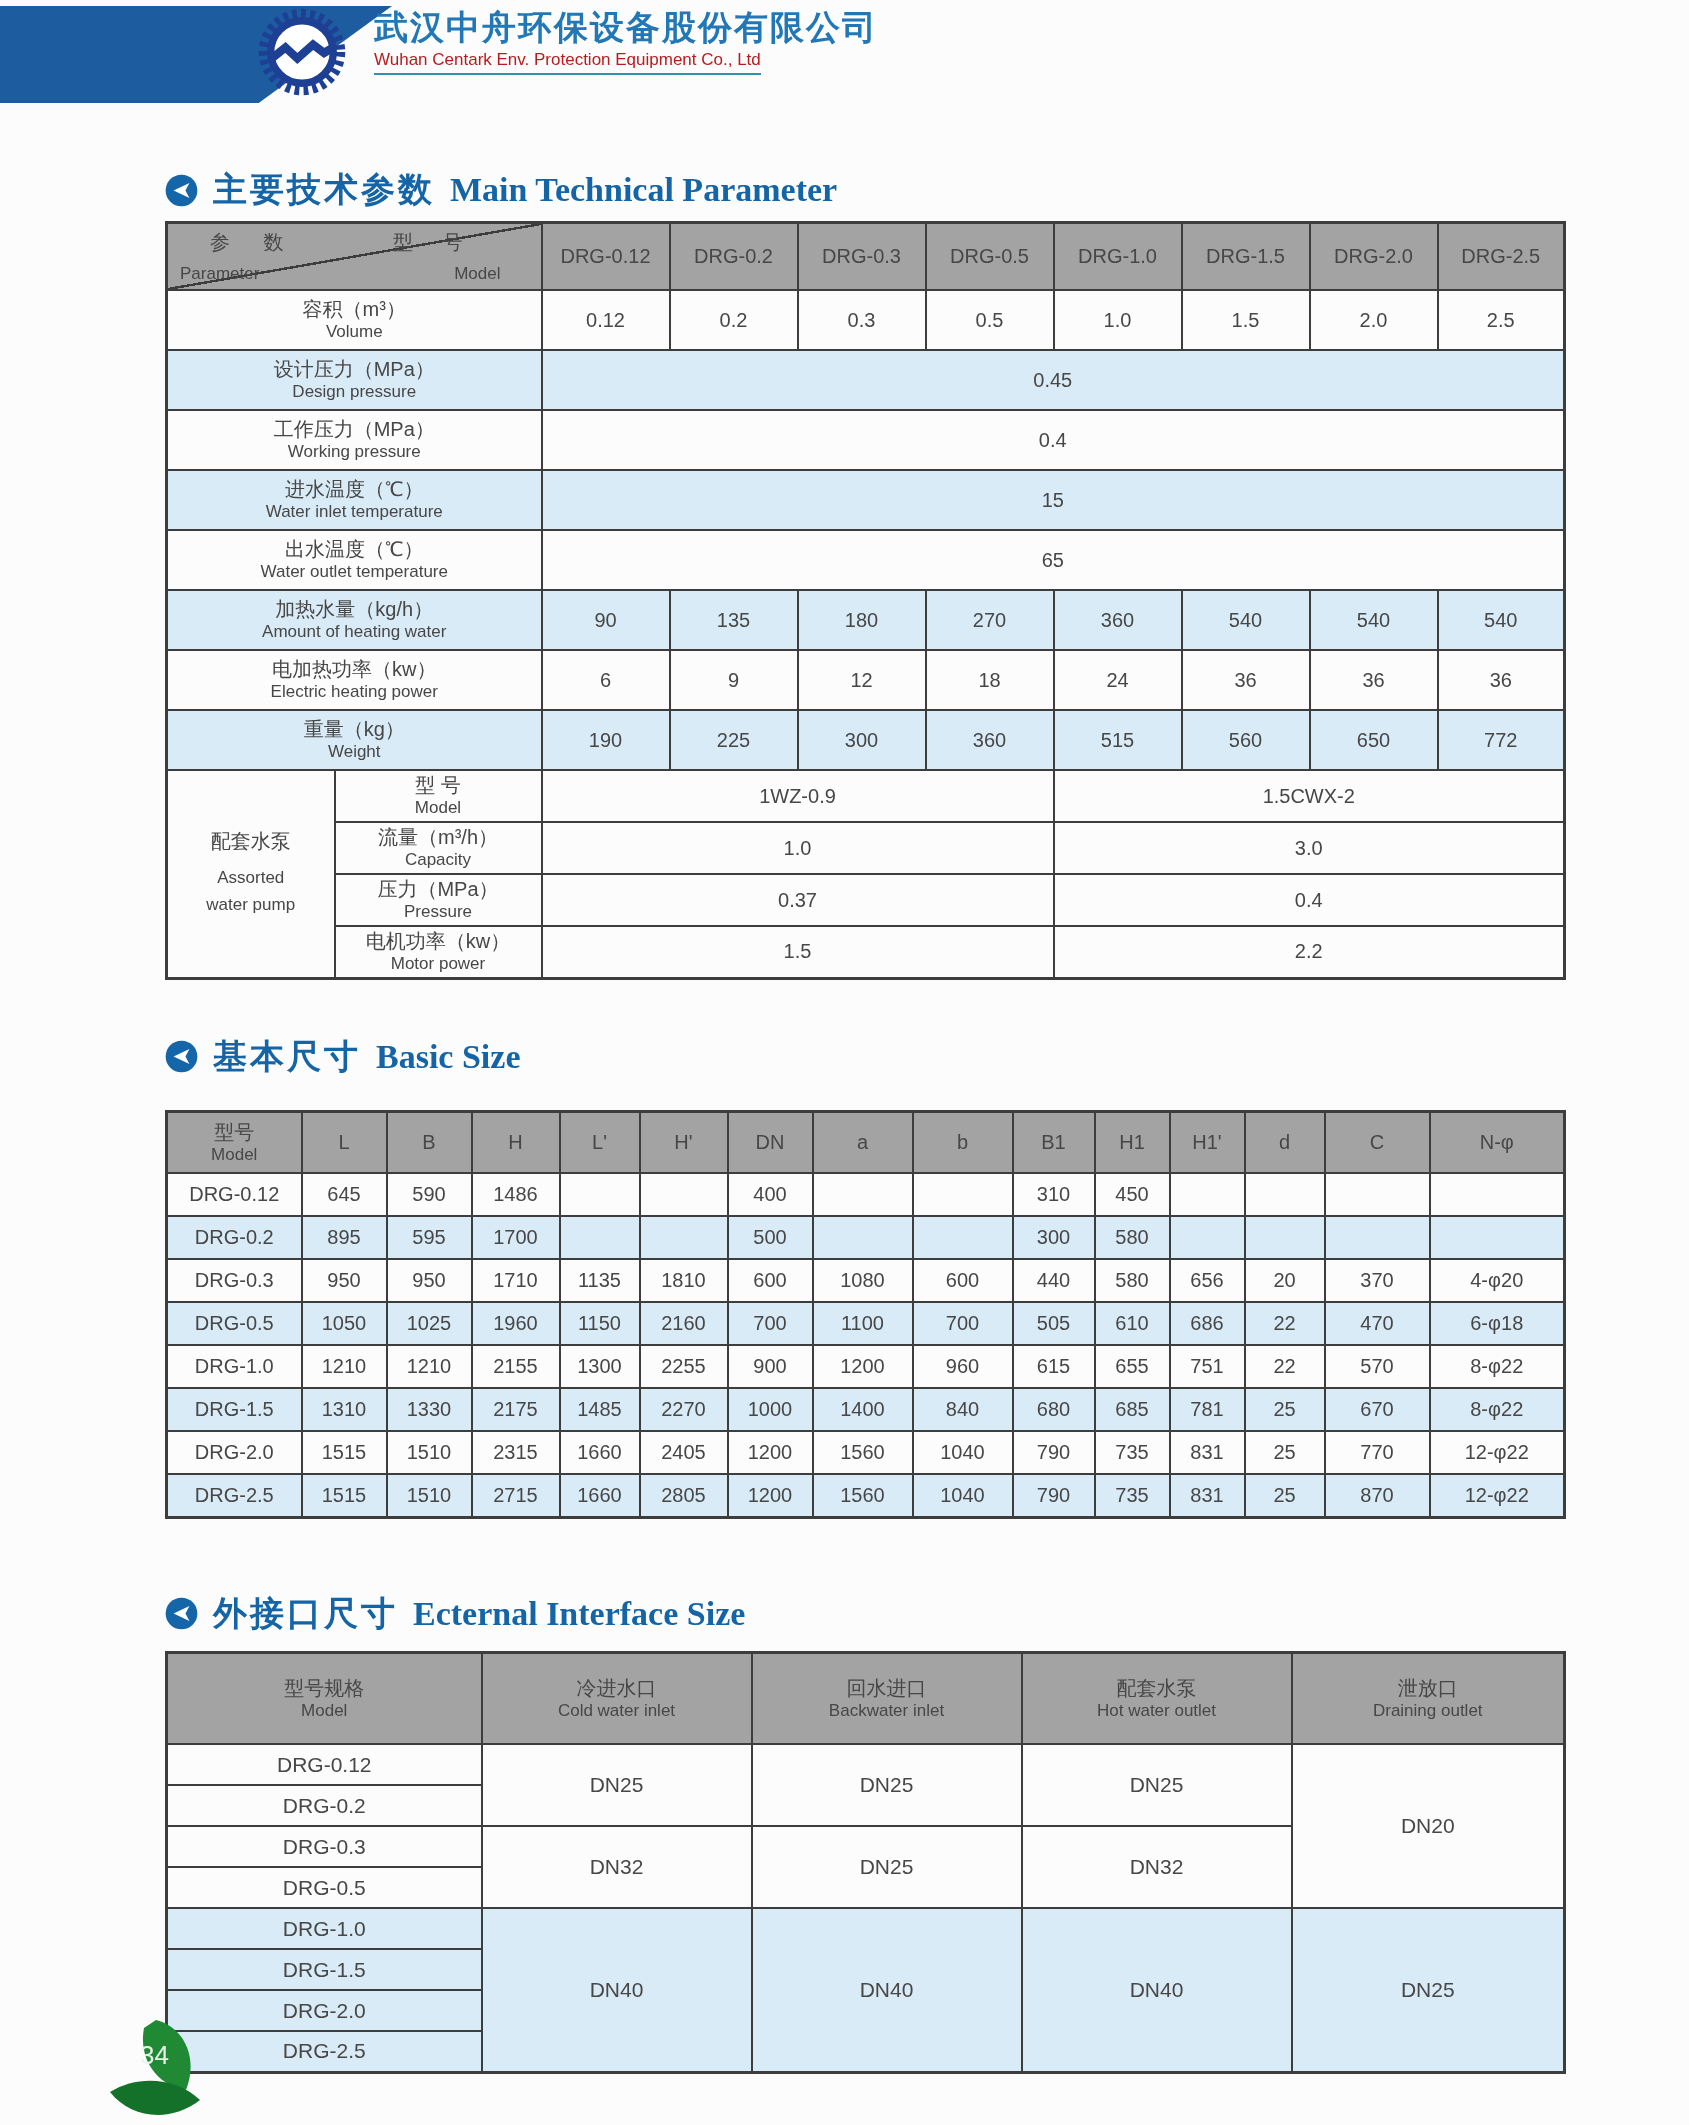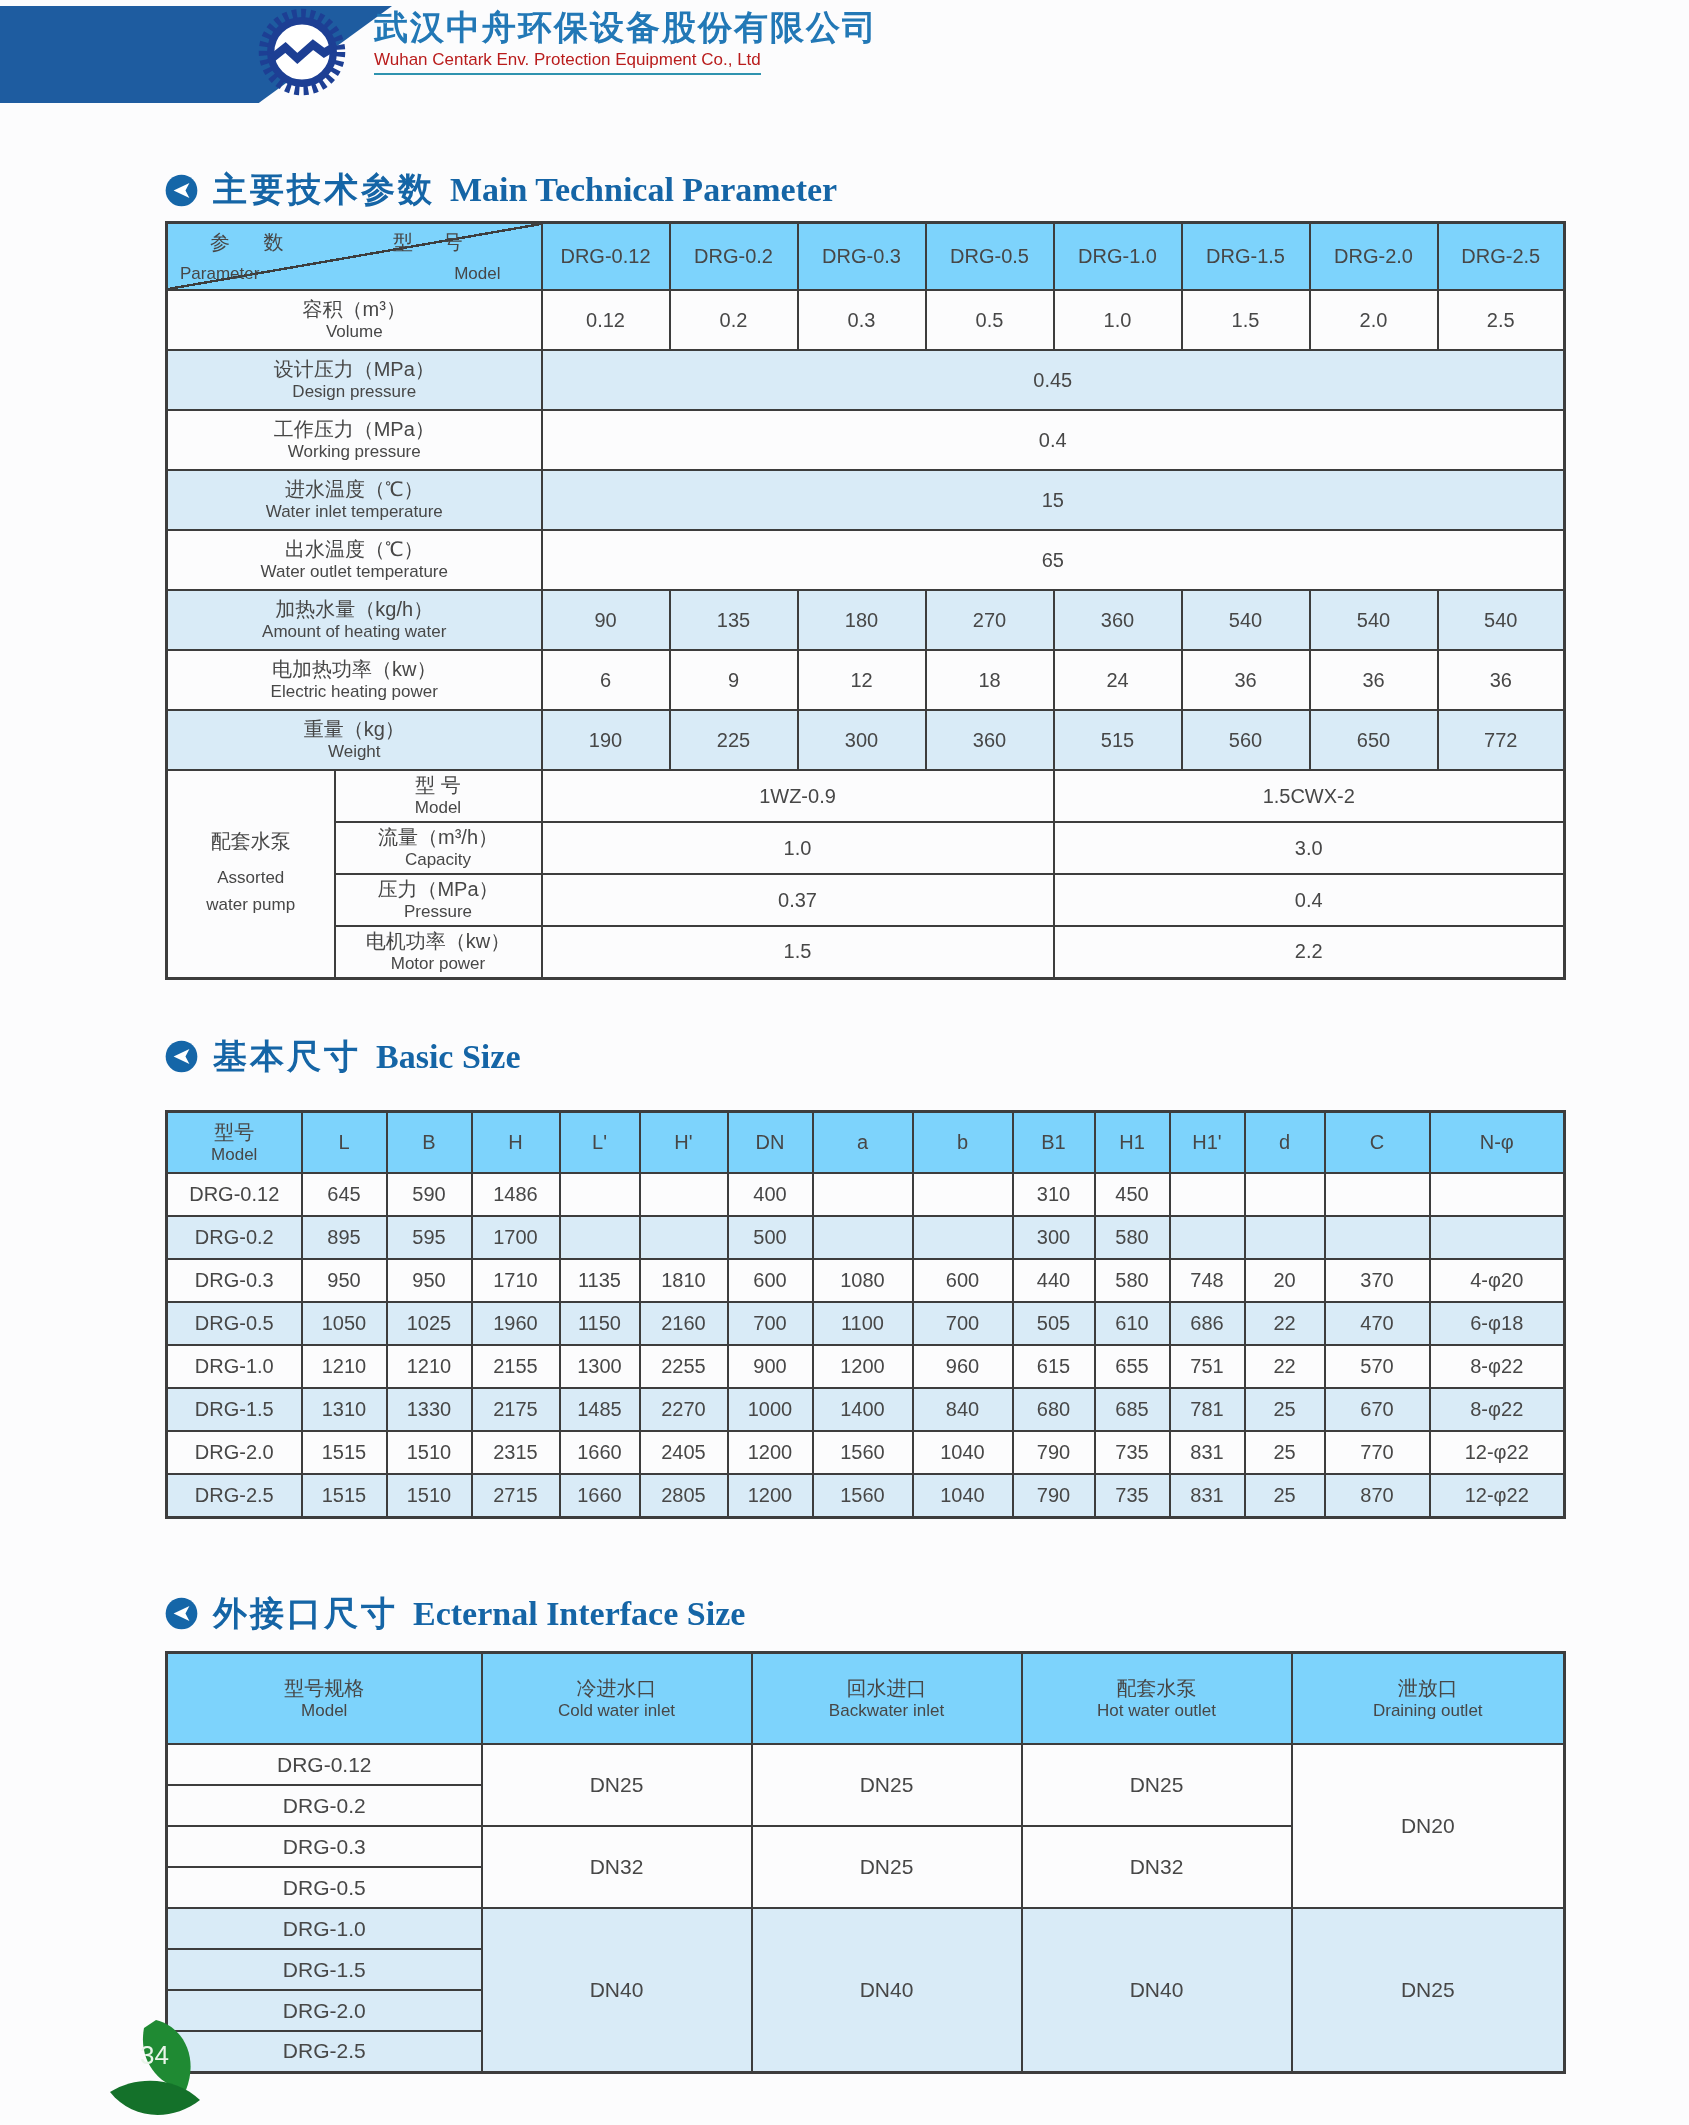--- a/index.html
+++ b/index.html
@@ -22,21 +22,21 @@
   .st-icon{width:33px;height:33px;flex:0 0 33px;}
   .st-cn{font-size:34px;font-weight:bold;color:#1565a6;letter-spacing:3px;}
   .st-en{font-size:34px;font-weight:bold;color:#1565a6;font-family:"Liberation Serif",serif;}
   #s1{margin-top:62px;}
   #s2{margin-top:54px;}
   #s3{margin-top:72px;}
 
   table{border-collapse:collapse;table-layout:fixed;width:1398px;border:3px solid #3d3d3d;}
   td{border:2px solid #3d3d3d;text-align:center;vertical-align:middle;padding:0;
     font-size:20px;color:#474747;overflow:hidden;}
-  .blue{background:#7dd3fc;}
+  .blue{background:#a3a3a3;}
   .lblue{background:#d9ebf7;}
   .cn{font-size:20px;line-height:1.25;}
   .en{font-size:17px;line-height:1.2;}
 
   
   .t1{margin-top:8px;}
   .t1 .h-hdr{height:65px;}
   .t1 .h-row{height:60px;}
   .t1 .h-pump{height:52px;}
   .corner{position:relative;height:65px;
@@ -345,21 +345,21 @@
         <td>950</td>
         <td>950</td>
         <td>1710</td>
         <td>1135</td>
         <td>1810</td>
         <td>600</td>
         <td>1080</td>
         <td>600</td>
         <td>440</td>
         <td>580</td>
-        <td>748</td>
+        <td>656</td>
         <td>20</td>
         <td>370</td>
         <td>4-φ20</td>
       </tr>
       <tr class="h-row lblue">
         <td>DRG-0.5</td>
         <td>1050</td>
         <td>1025</td>
         <td>1960</td>
         <td>1150</td>

